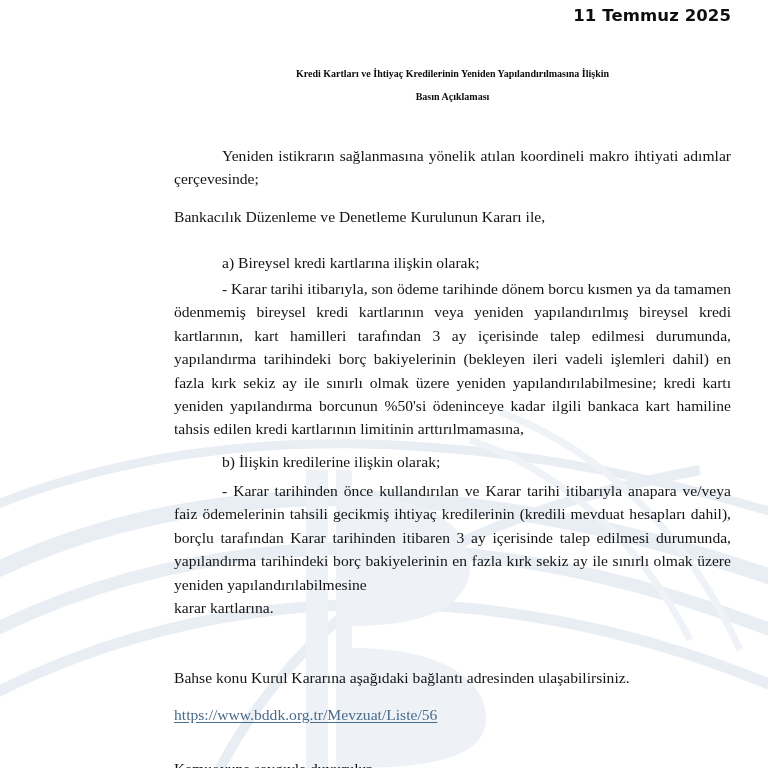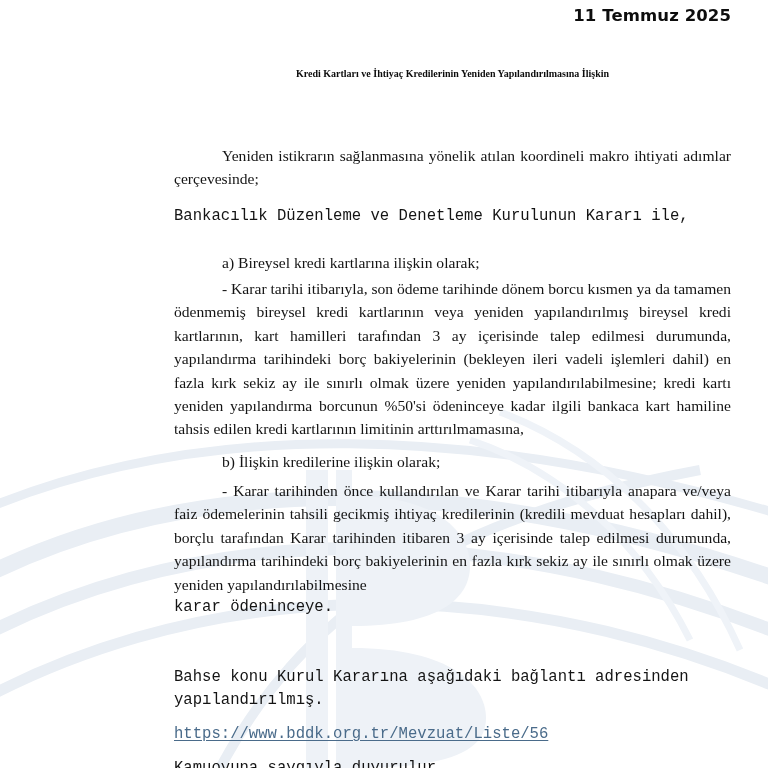--- a/index.html
+++ b/index.html
@@ -75,21 +75,20 @@
     line-height: 23.4px;
     text-align: justify;
     text-justify: inter-word;
     color: #141414;
   }
   .body-block.indent {
     text-indent: 48px;
   }
   .body-block.noindent {
     text-indent: 0;
-    font-family: Liberation Mono, monospace;
   }
   .body-block.last-left {
     text-align: left;
   }
 
   a.doc-link {
     color: #4a6b8a;
     text-decoration: underline;
     text-underline-offset: 2px;
   }
@@ -127,37 +126,38 @@
     <path d="M 500 412 C 600 450 686 530 740 650"></path>
   </g>
 </svg>
 
 <div id="page">
 
   <div class="doc-date">11 Temmuz 2025</div>
 
   <div class="doc-title">
     <span>Kredi Kartları ve İhtiyaç Kredilerinin Yeniden Yapılandırılmasına İlişkin</span>
+    <span class="line2">Basın  Açıklaması</span>
   </div>
 
   <div class="body-block indent" style="top:144px;">Yeniden istikrarın sağlanmasına yönelik atılan koordineli makro ihtiyati adımlar çerçevesinde;</div>
 
   <div class="body-block noindent" style="top:205px;">Bankacılık Düzenleme ve Denetleme Kurulunun Kararı ile,</div>
 
   <div class="body-block indent" style="top:251px;">a) Bireysel kredi kartlarına ilişkin olarak;</div>
 
   <div class="body-block indent" style="top:277px;">- Karar tarihi itibarıyla, son ödeme tarihinde dönem borcu kısmen ya da tamamen ödenmemiş bireysel kredi kartlarının veya yeniden yapılandırılmış bireysel kredi kartlarının, kart hamilleri tarafından 3 ay içerisinde talep edilmesi durumunda, yapılandırma tarihindeki borç bakiyelerinin (bekleyen ileri vadeli işlemleri dahil) en fazla kırk sekiz ay ile sınırlı olmak üzere yeniden yapılandırılabilmesine; kredi kartı yeniden yapılandırma borcunun %50'si ödeninceye kadar ilgili bankaca kart hamiline tahsis edilen kredi kartlarının limitinin arttırılmamasına,</div>
 
   <div class="body-block indent" style="top:450px;">b) İlişkin kredilerine ilişkin olarak;</div>
 
   <div class="body-block indent" style="top:479px;">- Karar tarihinden önce kullandırılan ve Karar tarihi itibarıyla anapara ve/veya faiz ödemelerinin tahsili gecikmiş ihtiyaç kredilerinin (kredili mevduat hesapları dahil), borçlu tarafından Karar tarihinden itibaren 3 ay içerisinde talep edilmesi durumunda, yapılandırma tarihindeki borç bakiyelerinin en fazla kırk sekiz ay ile sınırlı olmak üzere yeniden yapılandırılabilmesine</div>
 
-  <div class="body-block noindent last-left" style="top:596px;">karar ödeninceye.</div>
+  <div class="body-block noindent last-left" style="top:596px;">karar kartlarına.</div>
 
-  <div class="body-block noindent last-left" style="top:666px;">Bahse konu Kurul Kararına aşağıdaki bağlantı adresinden yapılandırılmış.</div>
+  <div class="body-block noindent last-left" style="top:666px;">Bahse konu Kurul Kararına aşağıdaki bağlantı adresinden ulaşabilirsiniz.</div>
 
-  <div class="body-block noindent last-left" style="top:723px;">
+  <div class="body-block noindent last-left" style="top:703px;">
     <a class="doc-link" href="#">https://www.bddk.org.tr/Mevzuat/Liste/56</a>
   </div>
 
   <div class="body-block noindent last-left clipped" style="top:757px; height:11px;">Kamuoyuna saygıyla duyurulur.</div>
 
 </div>
 
 </body></html>

